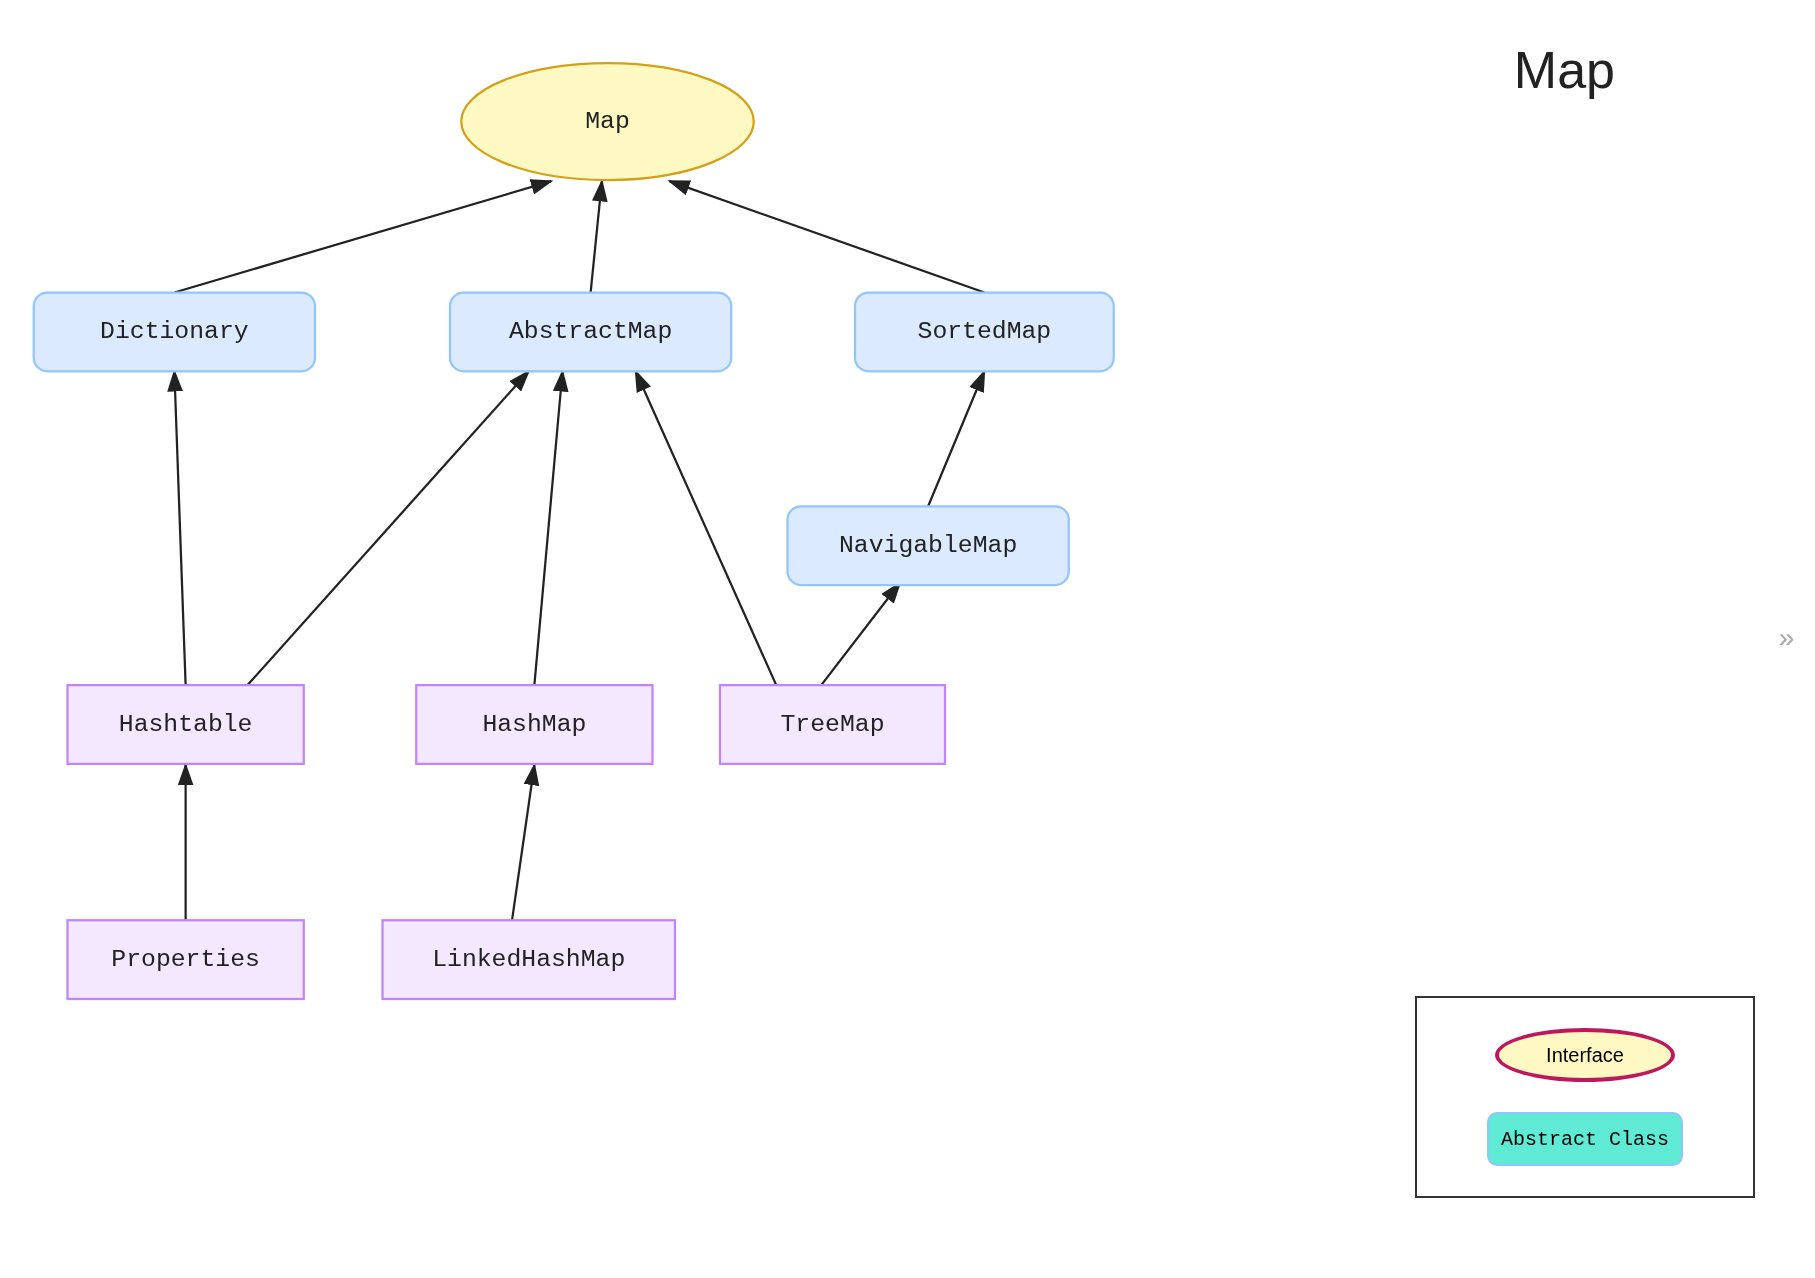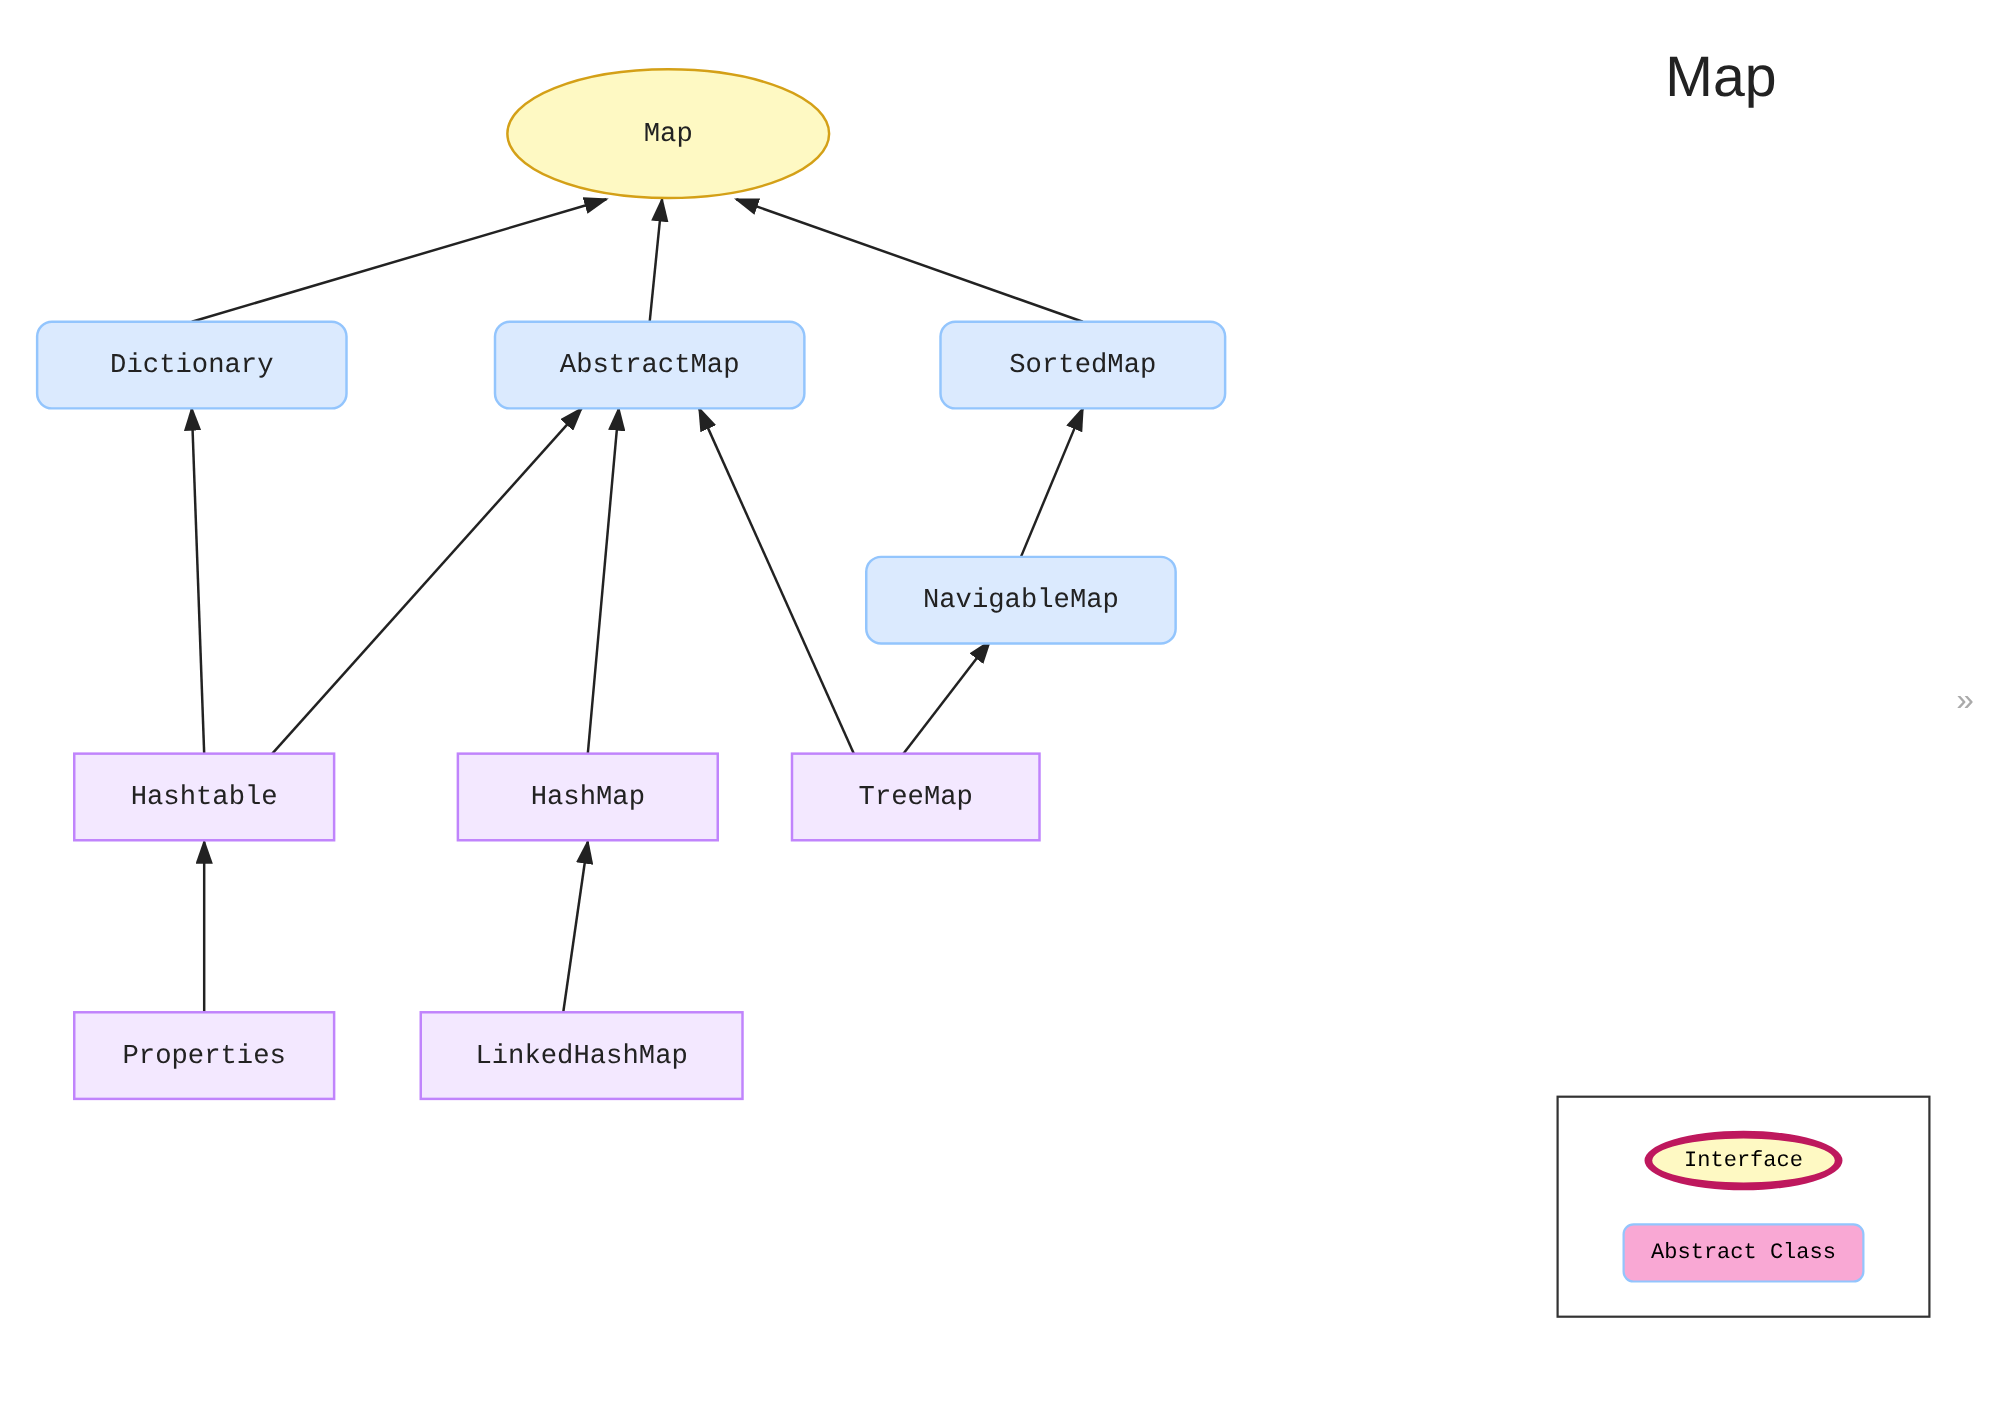--- a/index.html
+++ b/index.html
@@ -210,24 +210,24 @@
 
   <g class="node-class">
     <rect x="340" y="800" width="260" height="70" fill="#f3e8ff" stroke="#c084fc" stroke-width="2"></rect>
     <text x="470" y="835" class="node-label">LinkedHashMap</text>
   </g>
 
 </svg>
 
 <div class="legend-box" style="position:absolute; bottom:80px; right:60px; width:340px; border:2px solid #333; background:#fff; padding:30px 30px 30px 30px; display:flex; flex-direction:column; gap:30px;">
   <div class="legend-item">
-    <div class="legend-interface" style="background:#fef9c3; border:7px solid #be185d; border-radius:50%; width:180px; height:54px; display:flex; align-items:center; justify-content:center; font-family:Liberation Mono, monospace; font-size:20px;">
+    <div class="legend-interface" style="background:#fef9c3; border:4px solid #be185d; border-radius:50%; width:180px; height:54px; display:flex; align-items:center; justify-content:center; font-family:Liberation Sans, sans-serif; font-size:20px;">
       <span>Interface</span>
     </div>
   </div>
   <div class="legend-item">
-    <div class="legend-abstract" style="background:#f9a8d4; border:2px solid #93c5fd; border-radius:10px; width:220px; height:54px; display:flex; align-items:center; justify-content:center; font-family:'Courier New',Courier,monospace; font-size:20px;">
+    <div class="legend-abstract" style="background:#5eead4; border:2px solid #93c5fd; border-radius:10px; width:196px; height:54px; display:flex; align-items:center; justify-content:center; font-family:'Courier New',Courier,monospace; font-size:20px;">
       <span>Abstract Class</span>
     </div>
   </div>
 </div>
 
 <div class="scroll-arrow" style="position:absolute; right:20px; top:50%; transform:translateY(-50%); font-size:28px; color:#aaa; cursor:pointer;">»</div>
 
 </body></html>

